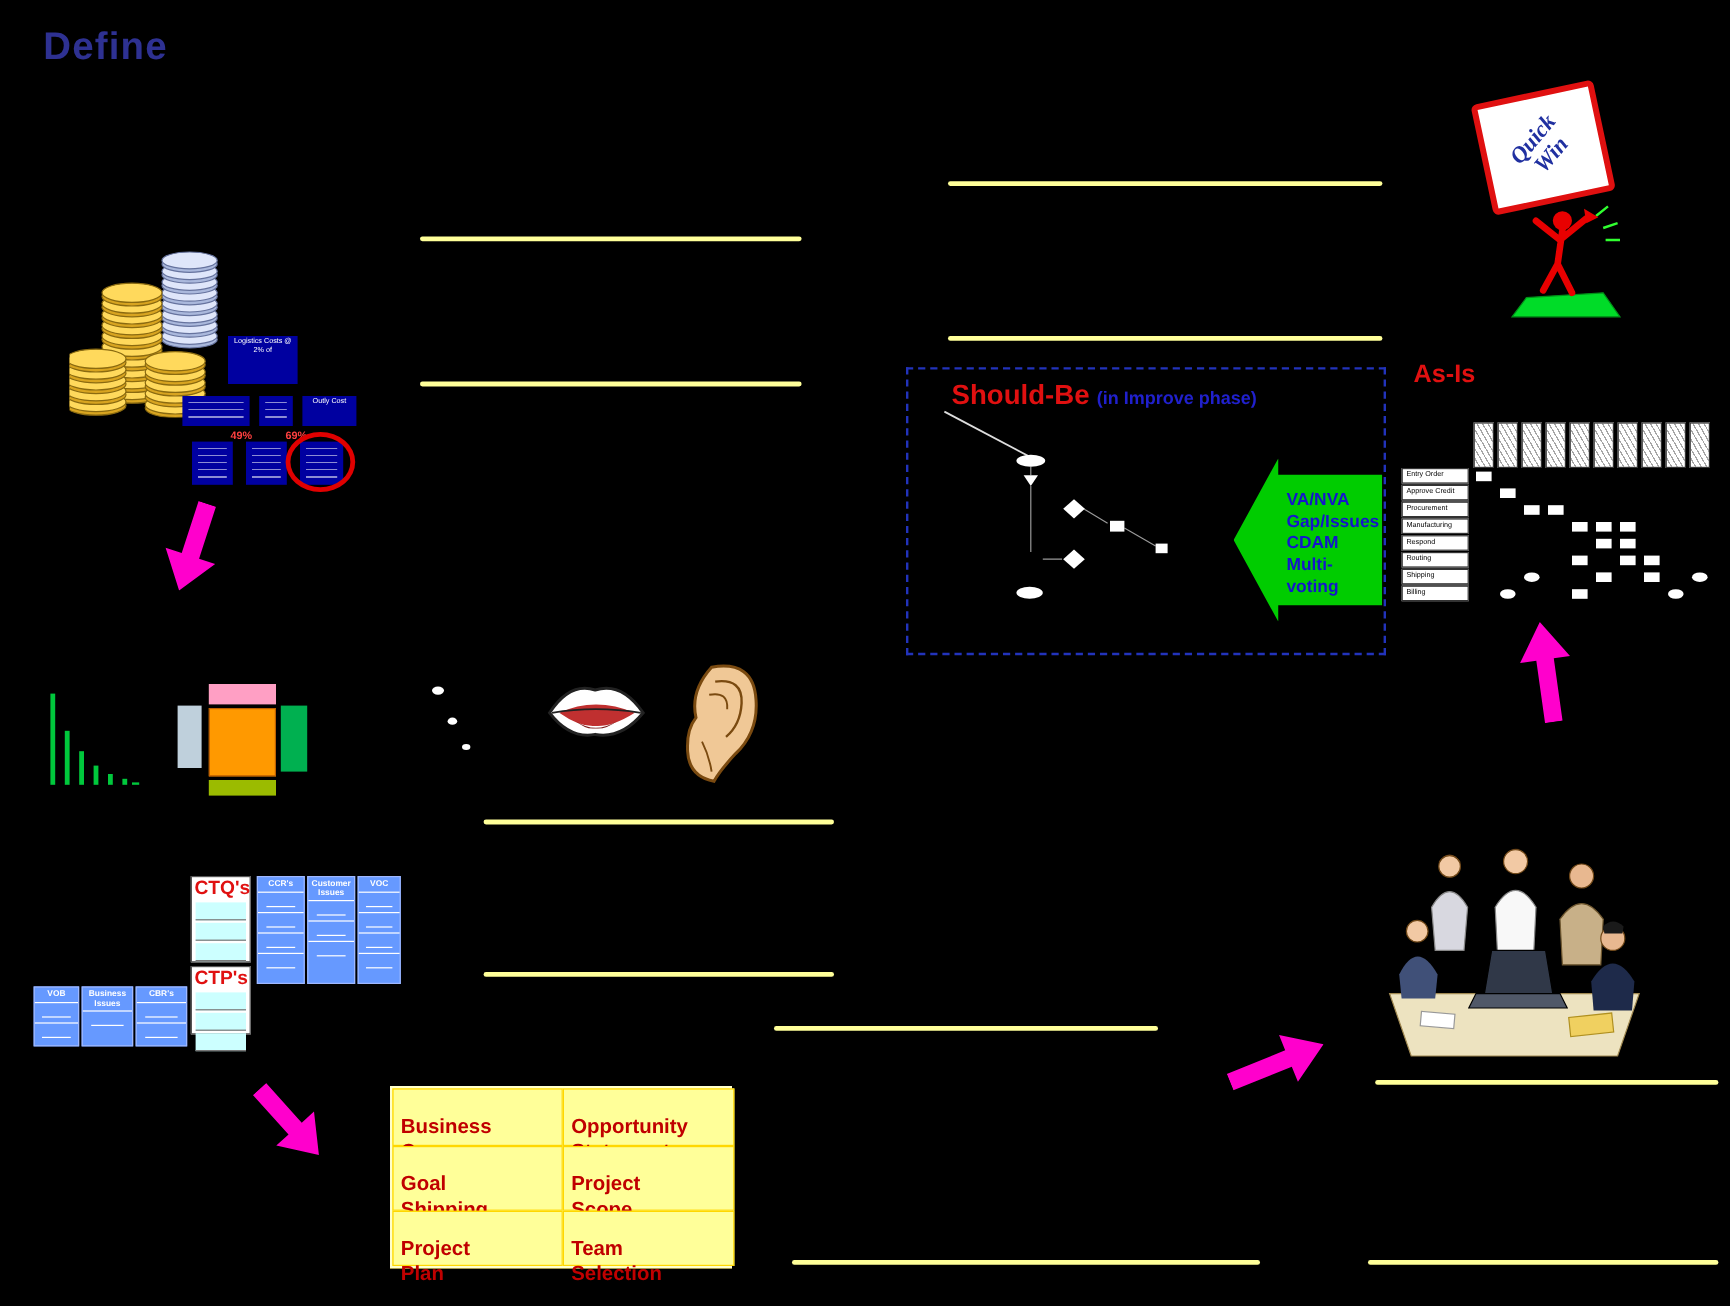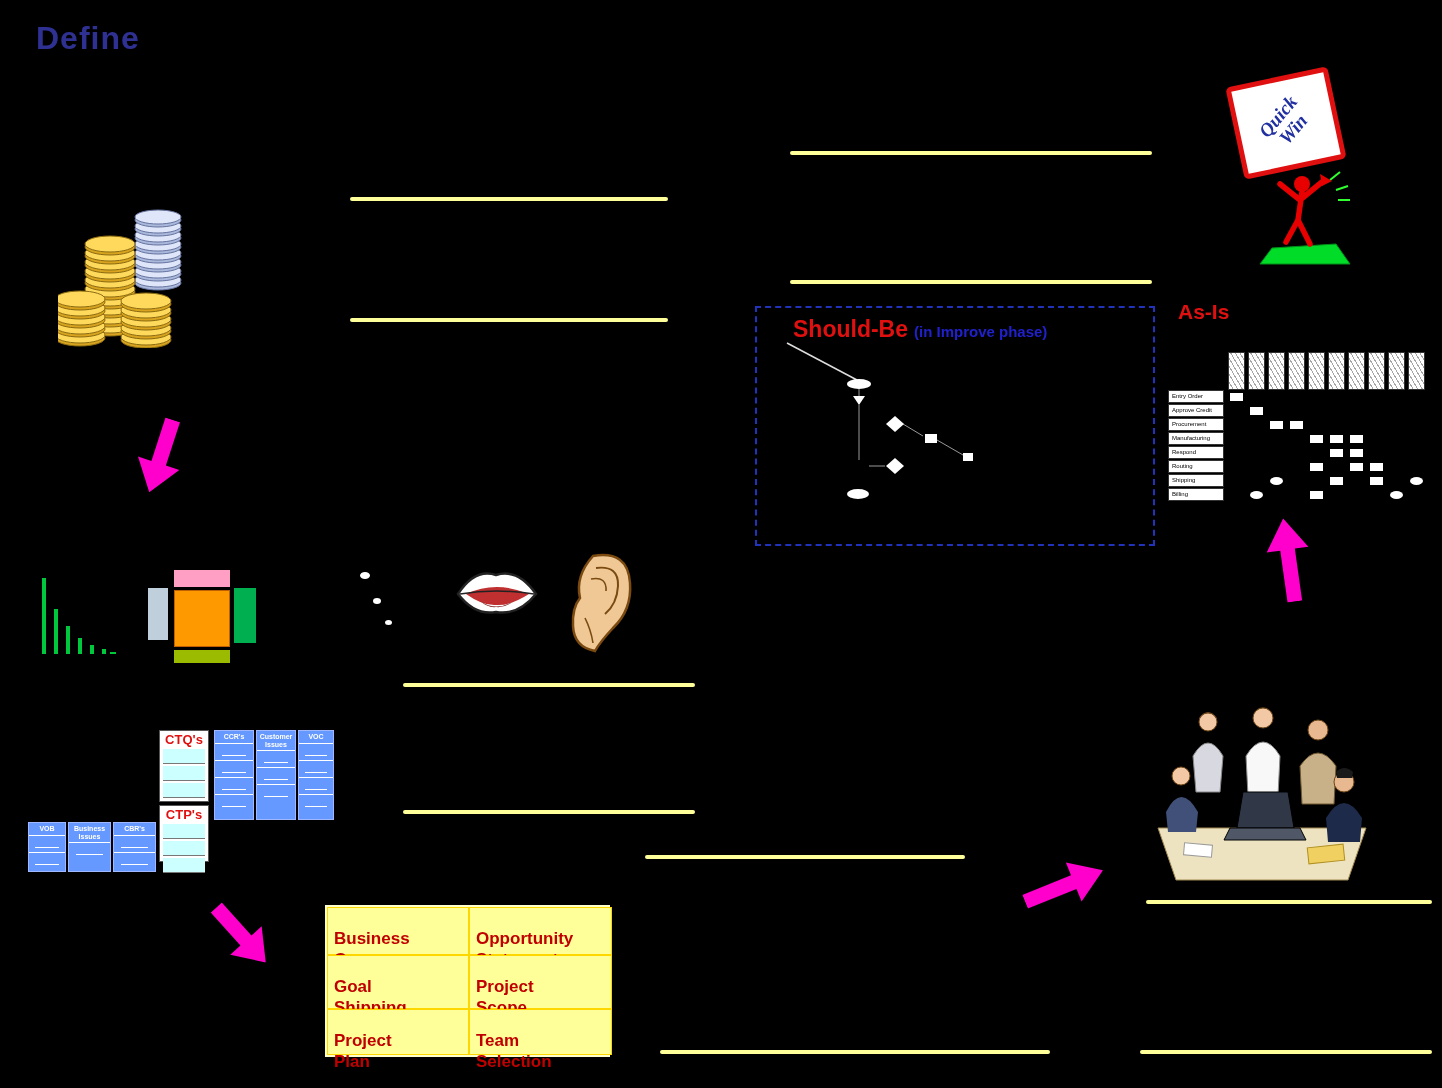--- a/index.html
+++ b/index.html
@@ -42,21 +42,21 @@
             background-image:repeating-linear-gradient(60deg,transparent 0 3px,rgba(0,0,0,.35) 3px 4px)}
   .asis-mark{position:absolute;width:13px;height:8px;background:#fff}
   .asis-mark.ell{border-radius:50%}
 
   
   .vcol{position:absolute;background:#6699FF;border:1px solid #9FB8FF;color:#fff;text-align:center}
   .vcol .hd{font-weight:bold;font-size:7px;line-height:1.1;padding:2px 1px}
   .vrow{border-top:1px solid #fff;height:17px;position:relative}
   .vrow::after{content:"";position:absolute;left:18%;right:18%;bottom:4px;border-bottom:1px solid #fff}
   .ctbox{position:absolute;width:50px;background:#fff;border:1px solid #555;padding:1px 2px}
-  .ctbox .hd{color:#E01010;font-weight:bold;font-size:13px;text-align:center}
+  .ctbox .hd{color:#E01010;font-weight:bold;font-size:16px;text-align:center}
   .ctrow{background:#CCFFFF;height:15px;border-bottom:1px solid #777;margin:2px 1px}
 
   
   .charter{position:absolute;left:325px;top:905px;width:285px;display:grid;
            grid-template-columns:142px 143px;grid-template-rows:48px 54px 46px;
            border:2px solid #FFFFCC;background:#FFD700}
   .charter>div{background:#FFFF99;border:1px solid #FFD700;color:#C00000;font-weight:bold;
                font-size:17px;line-height:1.25;padding:20px 6px;white-space:pre-line}
 
   
@@ -122,20 +122,32 @@
       <use href="#gc" x="22" y="122"></use>
     <use href="#gc" x="22" y="113"></use>
       <use href="#gc" x="22" y="104"></use>
     <use href="#gc" x="88" y="142"></use>
       <use href="#gc" x="88" y="133"></use>
       <use href="#gc" x="88" y="124"></use>
     <use href="#gc" x="88" y="115"></use>
       <use href="#gc" x="88" y="106"></use>
   </svg>
 
+  <div class="clusterbox" style="left:150px;top:272px;width:165px;height:140px">
+    <div class="bbox" style="left:40px;top:8px;width:58px;height:40px">Logistics Costs @ 2% of</div>
+    <div class="bbox txtfx" style="left:2px;top:58px;width:56px;height:25px"></div>
+    <div class="bbox txtfx" style="left:66px;top:58px;width:28px;height:25px"></div>
+    <div class="bbox" style="left:102px;top:58px;width:45px;height:25px">Outly Cost</div>
+    <div class="bbox txtfx" style="left:10px;top:96px;width:34px;height:36px"></div>
+    <div class="bbox txtfx" style="left:55px;top:96px;width:34px;height:36px"></div>
+    <div class="bbox txtfx" style="left:100px;top:96px;width:36px;height:36px"></div>
+    <div class="pct" style="left:42px;top:86px">49%</div>
+    <div class="pct" style="left:88px;top:86px">69%</div>
+    <div class="red-ellipse" style="left:88px;top:88px;width:58px;height:50px"></div>
+  </div>
 
   <div class="abs" style="left:138px;top:418px;width:46px;height:76px;transform:rotate(18deg)">
     <svg width="46" height="76" viewBox="0 0 40 70">
         <polygon points="13,0 27,0 27,42 40,42 20,70 0,42 13,42" fill="#FF00CC"></polygon>
       </svg>
   </div>
 
   <svg class="abs" style="left:40px;top:572px" width="80" height="84" viewBox="0 0 80 84">
     <rect x="2" y="6" width="4" height="76" fill="#00C83C"></rect>
     <rect x="14" y="37" width="4" height="45" fill="#00C83C"></rect>
@@ -252,20 +264,26 @@
       <ellipse cx="102" cy="76" rx="12" ry="5" fill="#fff"></ellipse>
       <polygon points="96,88 108,88 102,97" fill="#fff"></polygon>
       <polygon points="138,108 147,116 138,124 129,116" fill="#fff"></polygon>
       <rect x="168" y="126" width="12" height="9" fill="#fff"></rect>
       <rect x="206" y="145" width="10" height="8" fill="#fff"></rect>
       <polygon points="138,150 147,158 138,166 129,158" fill="#fff"></polygon>
       <ellipse cx="101" cy="186" rx="11" ry="5" fill="#fff"></ellipse>
     </svg>
   </div>
 
+  <div class="va-arrow">
+    <div>VA/NVA</div>
+    <div>Gap/Issues</div>
+    <div>CDAM</div>
+    <div>Multi-voting</div>
+  </div>
 
   <div class="asis-title">As-Is</div>
   <div>
 
     <div class="asis-col" style="left:1228px;top:352px"></div>
     <div class="asis-col" style="left:1248px;top:352px"></div>
     <div class="asis-col" style="left:1268px;top:352px"></div>
     <div class="asis-col" style="left:1288px;top:352px"></div>
     <div class="asis-col" style="left:1308px;top:352px"></div>
     <div class="asis-col" style="left:1328px;top:352px"></div>

